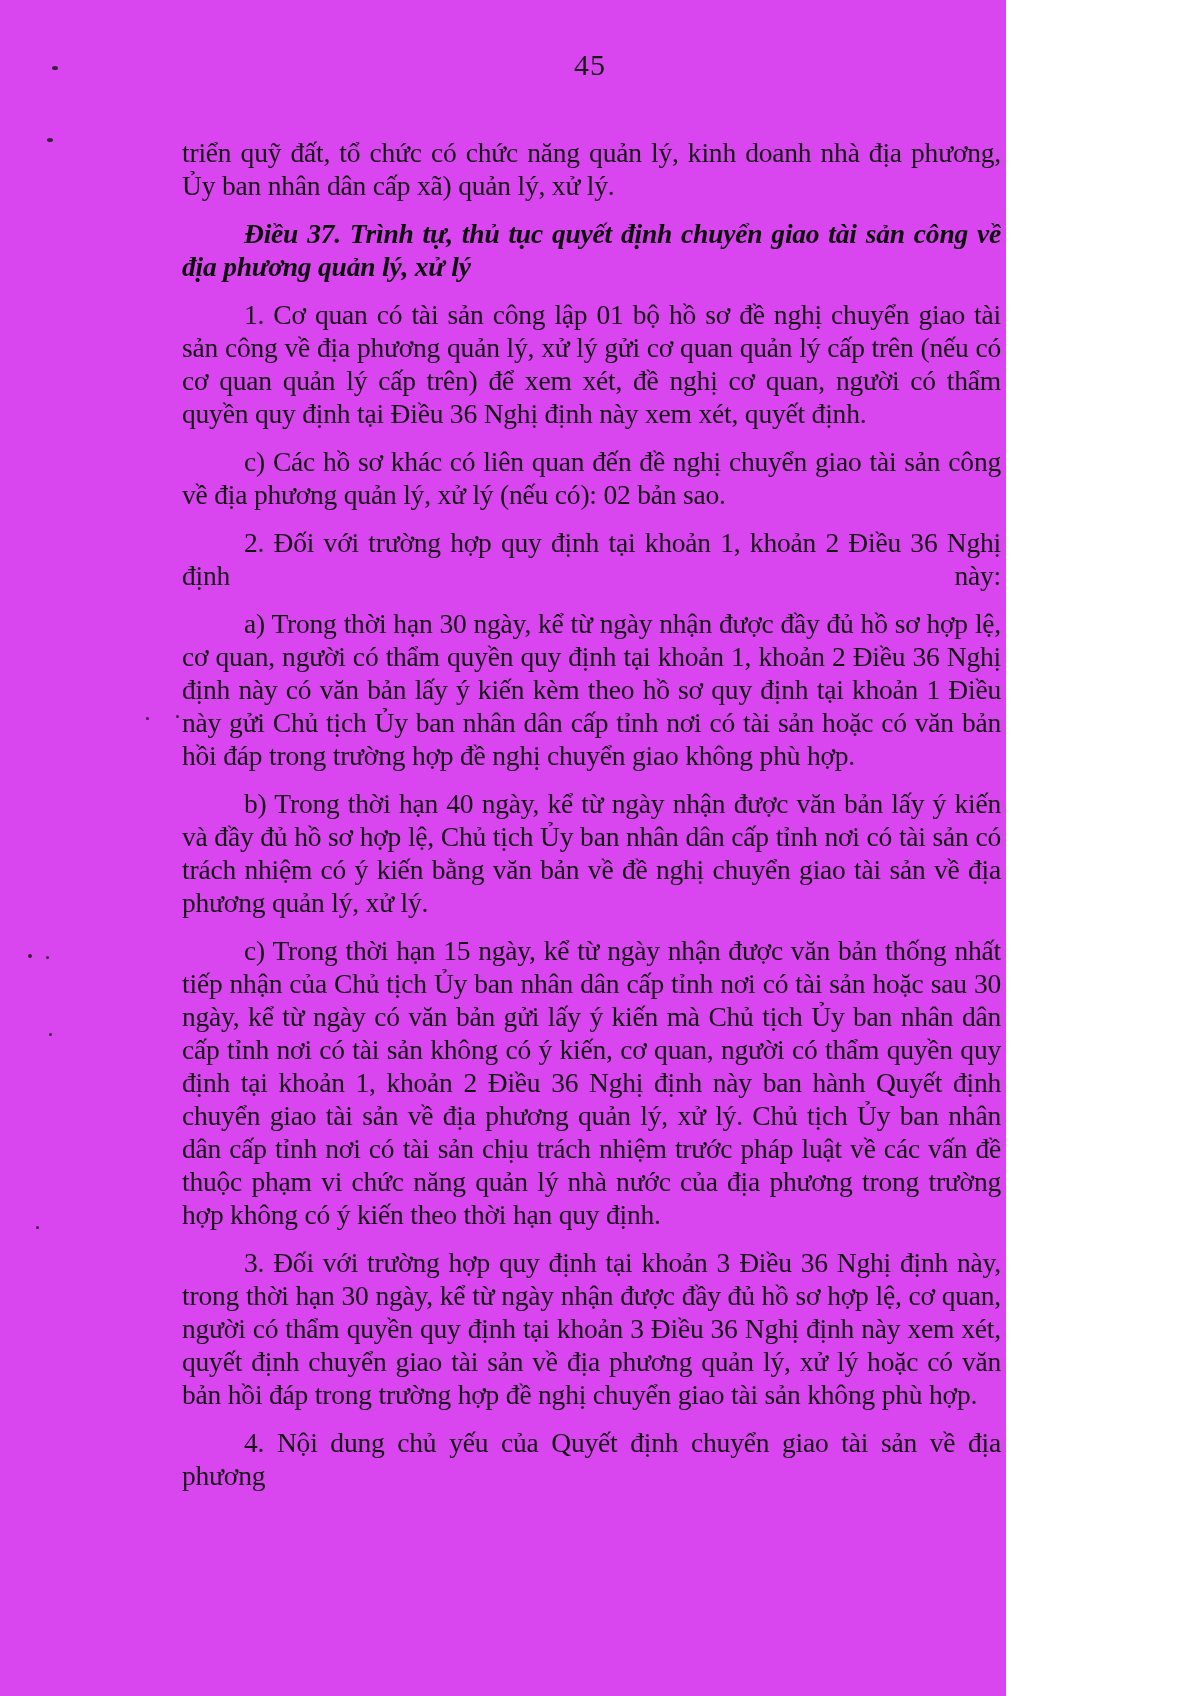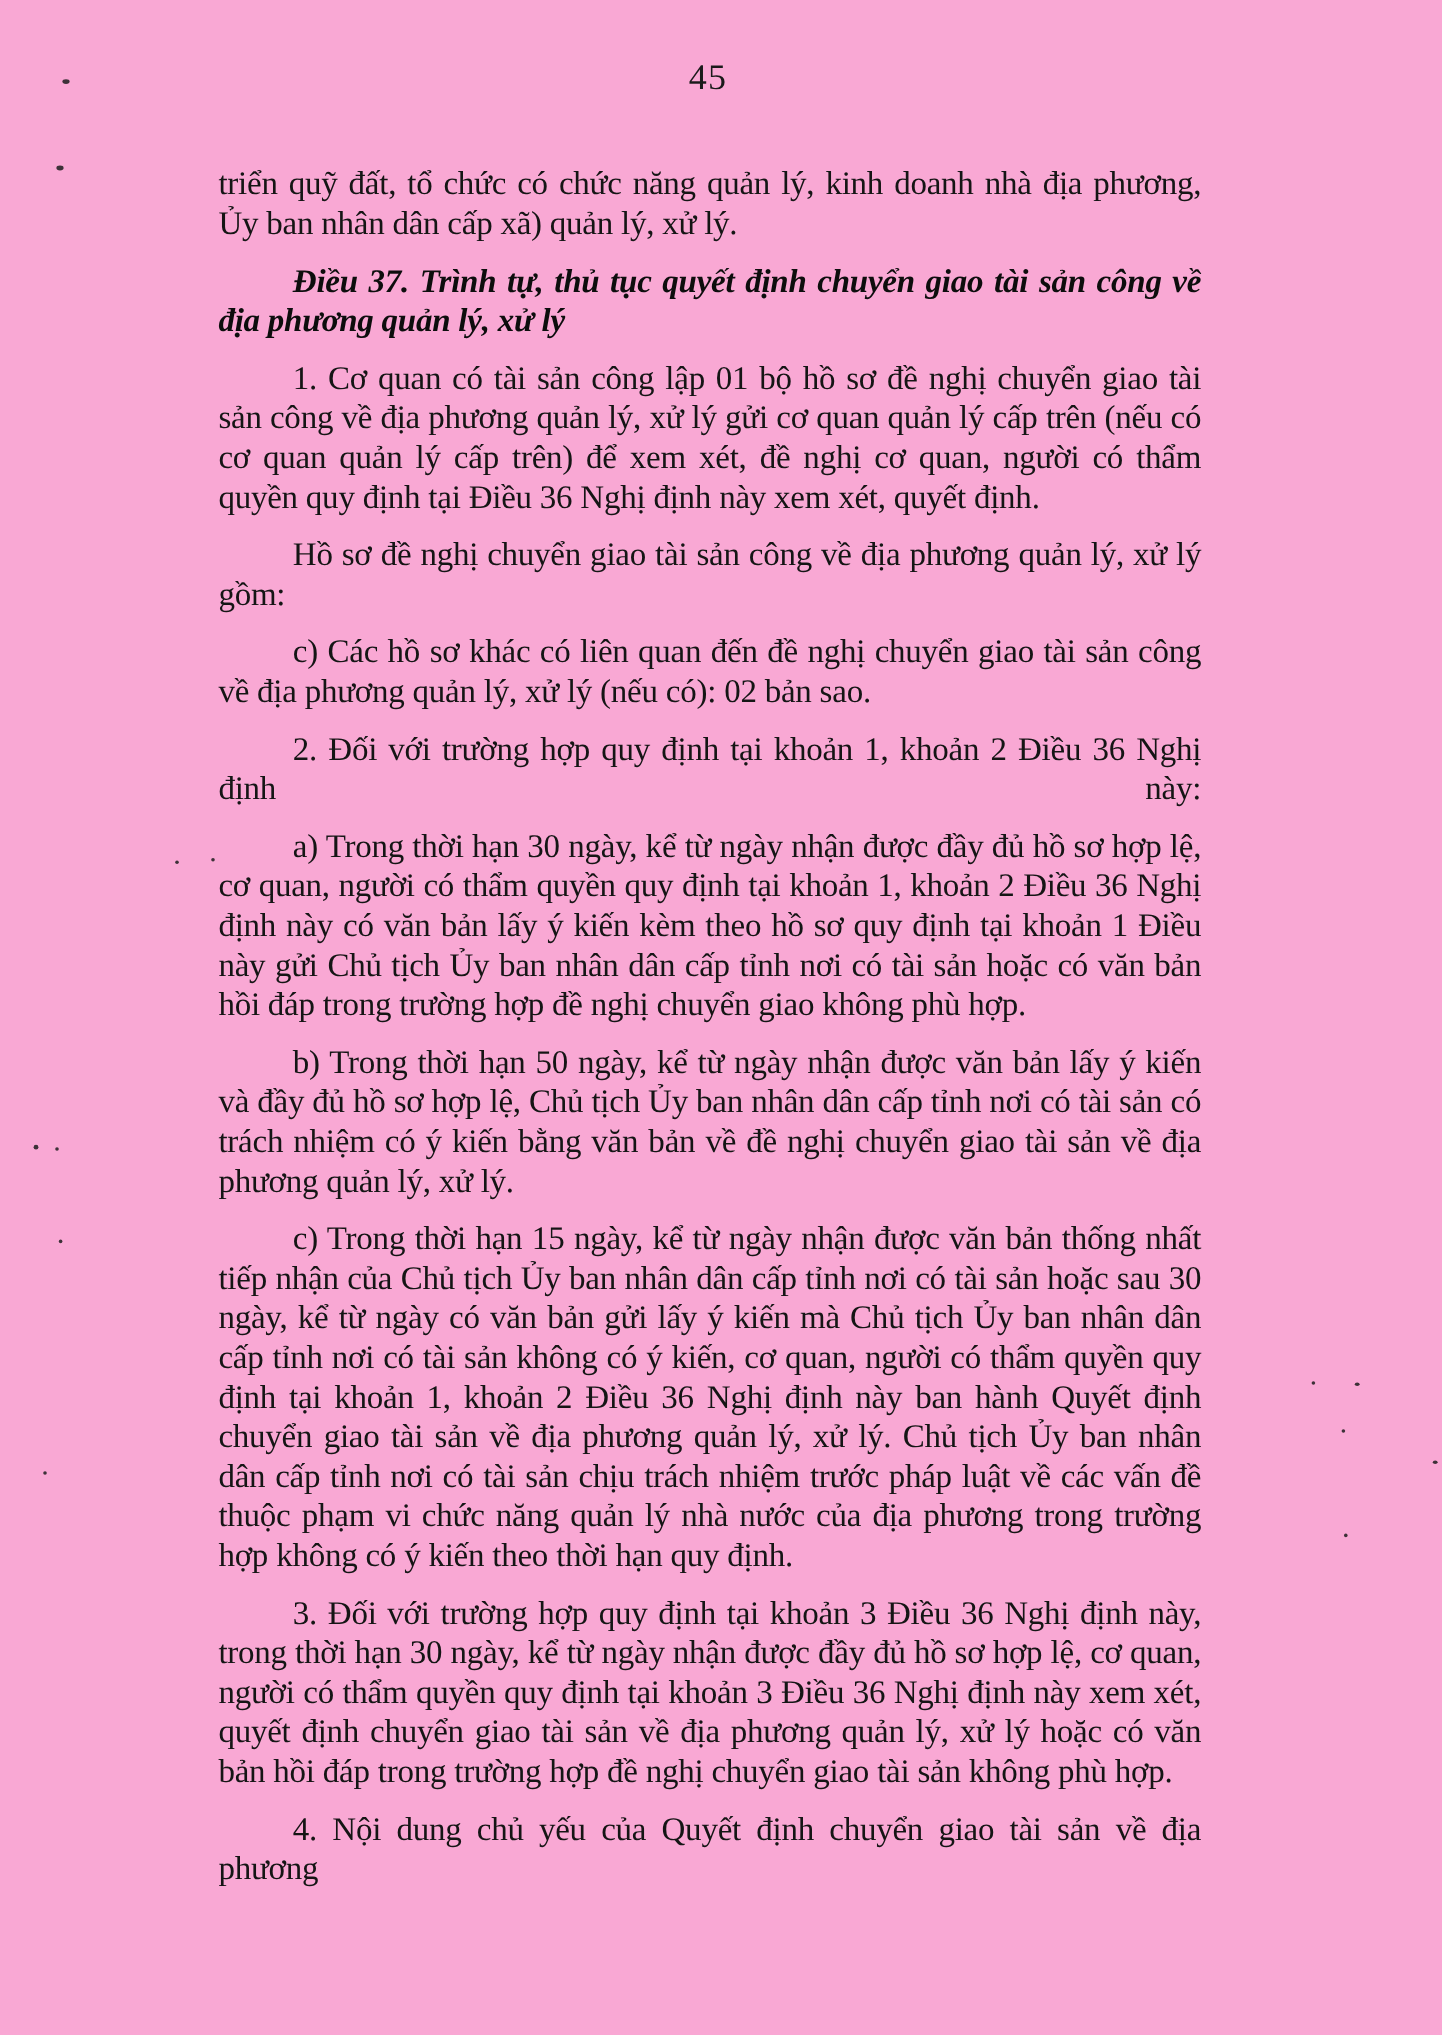--- a/index.html
+++ b/index.html
@@ -3,23 +3,23 @@
 <meta charset="utf-8">
 <title>Page 45</title>
 <style>
   html, body {
     margin: 0;
     padding: 0;
     background: #ffffff;
   }
   .page {
     position: relative;
-    width: 1202px;
+    width: 1006px;
     height: 1696px;
-    background: #f9a8d4;
+    background: #d946ef;
     overflow: hidden;
     font-family: "Liberation Serif", "DejaVu Serif", serif;
     color: #151515;
   }
   .page-number {
     position: absolute;
     top: 48px;
     left: 0;
     width: 1180px;
     text-align: center;
@@ -69,31 +69,30 @@
 
   <div class="page-number">45</div>
 
   <div class="content">
     <p class="body">triển quỹ đất, tổ chức có chức năng quản lý, kinh doanh nhà địa phương, Ủy ban nhân dân cấp xã) quản lý, xử lý.</p>
 
     <p class="heading indent">Điều 37. Trình tự, thủ tục quyết định chuyển giao tài sản công về địa phương quản lý, xử lý</p>
 
     <p class="body indent">1. Cơ quan có tài sản công lập 01 bộ hồ sơ đề nghị chuyển giao tài sản công về địa phương quản lý, xử lý gửi cơ quan quản lý cấp trên (nếu có cơ quan quản lý cấp trên) để xem xét, đề nghị cơ quan, người có thẩm quyền quy định tại Điều 36 Nghị định này xem xét, quyết định.</p>
 
-    <p class="body indent justify-last">Hồ sơ đề nghị chuyển giao tài sản công về địa phương quản lý, xử lý gồm:</p>
 
 
 
     <p class="body indent">c) Các hồ sơ khác có liên quan đến đề nghị chuyển giao tài sản công về địa phương quản lý, xử lý (nếu có): 02 bản sao.</p>
 
     <p class="body indent justify-last">2. Đối với trường hợp quy định tại khoản 1, khoản 2 Điều 36 Nghị định này:</p>
 
     <p class="body indent">a) Trong thời hạn 30 ngày, kể từ ngày nhận được đầy đủ hồ sơ hợp lệ, cơ quan, người có thẩm quyền quy định tại khoản 1, khoản 2 Điều 36 Nghị định này có văn bản lấy ý kiến kèm theo hồ sơ quy định tại khoản 1 Điều này gửi Chủ tịch Ủy ban nhân dân cấp tỉnh nơi có tài sản hoặc có văn bản hồi đáp trong trường hợp đề nghị chuyển giao không phù hợp.</p>
 
-    <p class="body indent">b) Trong thời hạn 50 ngày, kể từ ngày nhận được văn bản lấy ý kiến và đầy đủ hồ sơ hợp lệ, Chủ tịch Ủy ban nhân dân cấp tỉnh nơi có tài sản có trách nhiệm có ý kiến bằng văn bản về đề nghị chuyển giao tài sản về địa phương quản lý, xử lý.</p>
+    <p class="body indent">b) Trong thời hạn 40 ngày, kể từ ngày nhận được văn bản lấy ý kiến và đầy đủ hồ sơ hợp lệ, Chủ tịch Ủy ban nhân dân cấp tỉnh nơi có tài sản có trách nhiệm có ý kiến bằng văn bản về đề nghị chuyển giao tài sản về địa phương quản lý, xử lý.</p>
 
     <p class="body indent">c) Trong thời hạn 15 ngày, kể từ ngày nhận được văn bản thống nhất tiếp nhận của Chủ tịch Ủy ban nhân dân cấp tỉnh nơi có tài sản hoặc sau 30 ngày, kể từ ngày có văn bản gửi lấy ý kiến mà Chủ tịch Ủy ban nhân dân cấp tỉnh nơi có tài sản không có ý kiến, cơ quan, người có thẩm quyền quy định tại khoản 1, khoản 2 Điều 36 Nghị định này ban hành Quyết định chuyển giao tài sản về địa phương quản lý, xử lý. Chủ tịch Ủy ban nhân dân cấp tỉnh nơi có tài sản chịu trách nhiệm trước pháp luật về các vấn đề thuộc phạm vi chức năng quản lý nhà nước của địa phương trong trường hợp không có ý kiến theo thời hạn quy định.</p>
 
     <p class="body indent">3. Đối với trường hợp quy định tại khoản 3 Điều 36 Nghị định này, trong thời hạn 30 ngày, kể từ ngày nhận được đầy đủ hồ sơ hợp lệ, cơ quan, người có thẩm quyền quy định tại khoản 3 Điều 36 Nghị định này xem xét, quyết định chuyển giao tài sản về địa phương quản lý, xử lý hoặc có văn bản hồi đáp trong trường hợp đề nghị chuyển giao tài sản không phù hợp.</p>
 
     <p class="body indent justify-last">4. Nội dung chủ yếu của Quyết định chuyển giao tài sản về địa phương</p>
   </div>
 
   <div class="speck" style="left:52px;  top:66px;   width:6px; height:4px;"></div>
   <div class="speck" style="left:47px;  top:138px;  width:6px; height:4px;"></div>

